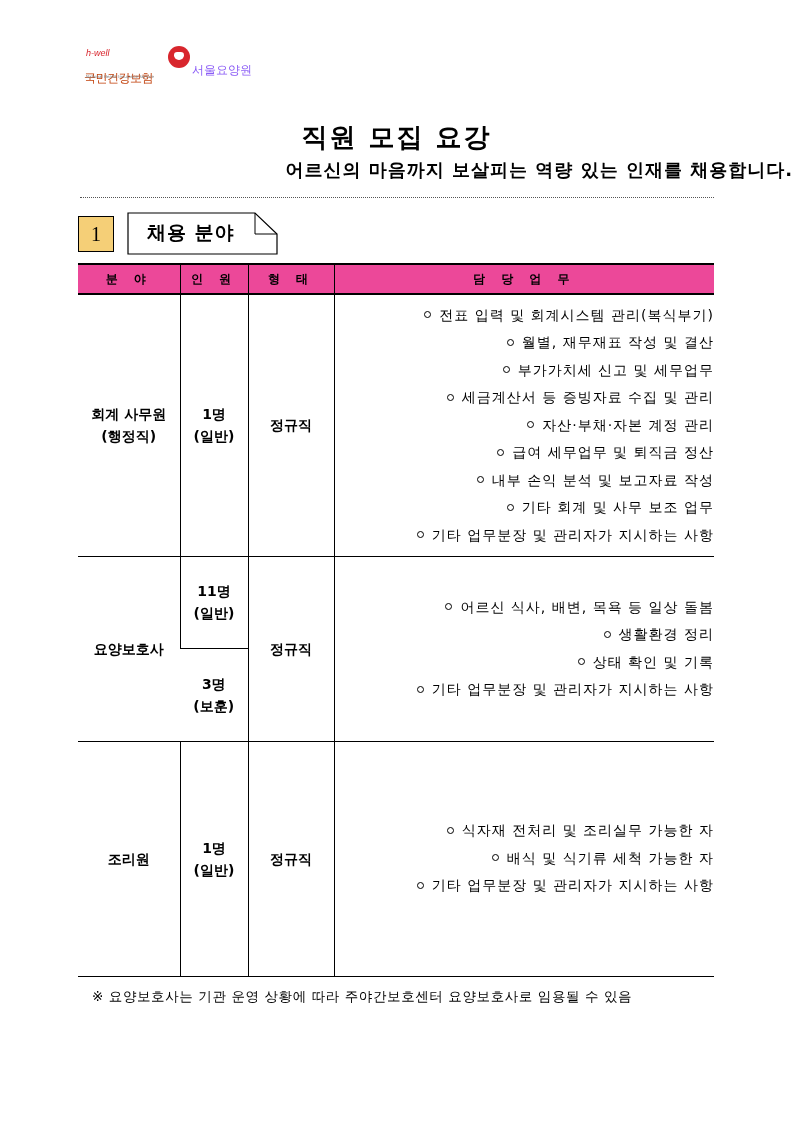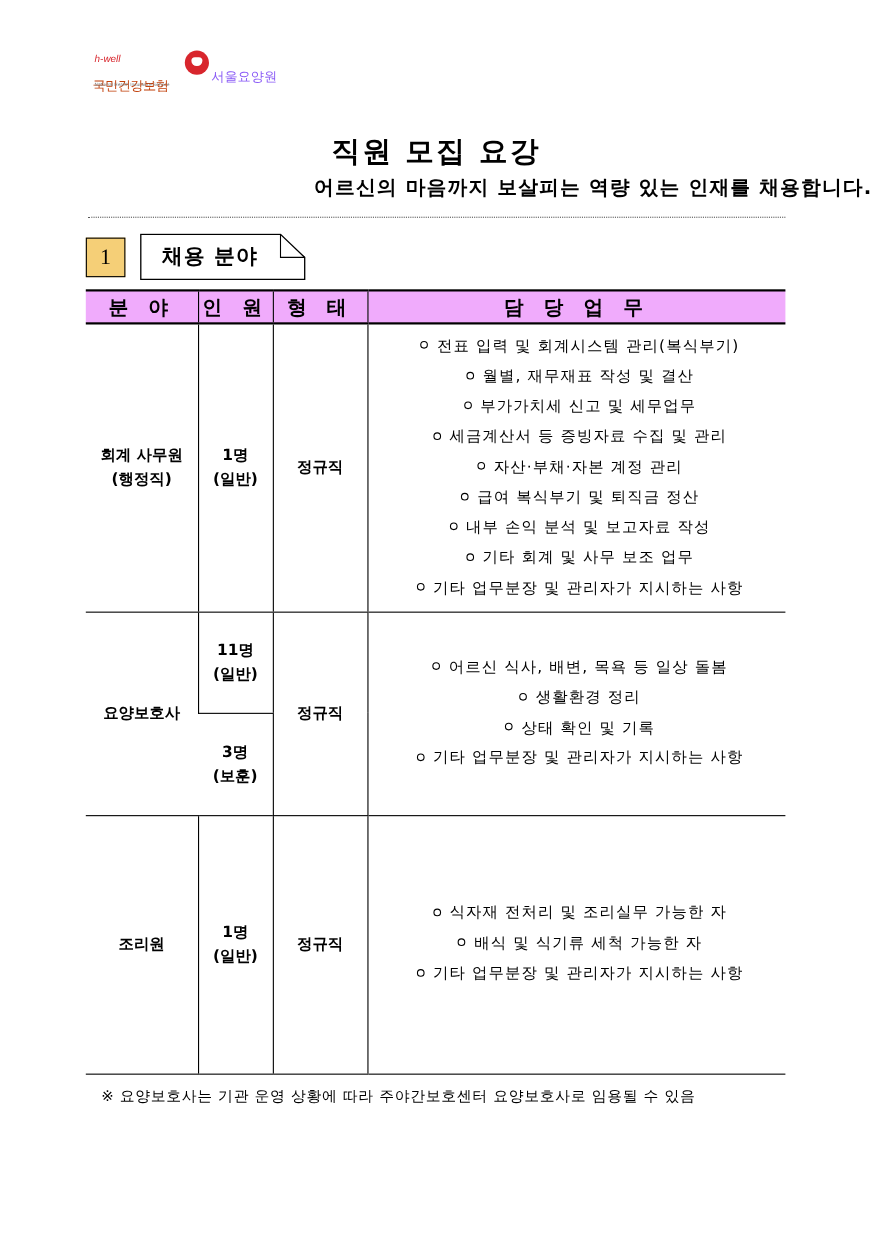--- a/index.html
+++ b/index.html
@@ -16,25 +16,25 @@
   .title { position: absolute; left: 0; right: 0; top: 120px; text-align: center; font-size: 26px; font-weight: bold; letter-spacing: 2px; }
   .subtitle { position: absolute; left: 0; right: 0; top: 158px; text-align: right; font-size: 18px; font-weight: bold; letter-spacing: 1px; }
   .dotted-rule { position: absolute; left: 80px; width: 634px; top: 197px; border-top: 1px dotted #555; }
 
   .section-num { position: absolute; left: 78px; top: 216px; width: 36px; height: 36px; background: #f5cf77; border: 1px solid #000; box-sizing: border-box; font-family: "Liberation Serif", serif; font-size: 20px; line-height: 34px; text-align: center; }
   .section-title-box { position: absolute; left: 127px; top: 212px; width: 150px; height: 42px; }
   .section-title-box svg { position: absolute; left: 0; top: 0; }
   .section-title-box .txt { position: absolute; left: 20px; top: 8px; font-size: 19px; font-weight: bold; letter-spacing: 1px; }
 
   table.jobs { position: absolute; left: 78px; top: 263px; width: 636px; border-collapse: collapse; table-layout: fixed; }
-  table.jobs th { background: #f0abfc; height: 28px; font-size: 18px; font-weight: bold; letter-spacing: 6px; border-top: 2px solid #000; border-bottom: 2px solid #000; border-left: 1px solid #000; padding: 0; }
+  table.jobs th { background: #ec4899; height: 28px; font-size: 12px; font-weight: bold; letter-spacing: 6px; border-top: 2px solid #000; border-bottom: 2px solid #000; border-left: 1px solid #000; padding: 0; }
   table.jobs th:first-child { border-left: none; }
   table.jobs td { border-left: 1px solid #000; border-bottom: 1px solid #000; padding: 0; text-align: center; vertical-align: middle; font-size: 14px; font-weight: bold; line-height: 22px; }
   table.jobs td:first-child { border-left: none; }
-  table.jobs td.duties { text-align: center; font-weight: normal; font-size: 14px; padding-left: 6px; letter-spacing: 1px; }
+  table.jobs td.duties { text-align: right; font-weight: normal; font-size: 14px; padding-left: 6px; letter-spacing: 1px; }
   table.jobs td.duties ul { list-style: none; margin: 0; padding: 0; }
   table.jobs td.duties li { line-height: 27.5px; white-space: nowrap; }
   table.jobs td.duties li::before { content: "ㅇ"; display: none; }
   .bullet { display: inline-block; width: 7px; height: 7px; border: 1.2px solid #000; border-radius: 50%; margin-right: 8px; vertical-align: middle; position: relative; top: -1px; box-sizing: border-box; }
   .last-row td { border-bottom: 1px solid #000; }
 
   .footnote { position: absolute; left: 92px; top: 956px; font-size: 13.5px; letter-spacing: 0.6px; white-space: nowrap; margin-top: 32px; }
 </style>
 </head>
 <body>
@@ -87,21 +87,21 @@
         <div>(일반)</div>
       </td>
       <td>정규직</td>
       <td class="duties">
         <ul>
           <li><span class="bullet"></span><span>전표 입력 및 회계시스템 관리(복식부기)</span></li>
           <li><span class="bullet"></span><span>월별, 재무재표 작성 및 결산</span></li>
           <li><span class="bullet"></span><span>부가가치세 신고 및 세무업무</span></li>
           <li><span class="bullet"></span><span>세금계산서 등 증빙자료 수집 및 관리</span></li>
           <li><span class="bullet"></span><span>자산·부채·자본 계정 관리</span></li>
-          <li><span class="bullet"></span><span>급여 복식부기 및 퇴직금 정산</span></li>
+          <li><span class="bullet"></span><span>급여 세무업무 및 퇴직금 정산</span></li>
           <li><span class="bullet"></span><span>내부 손익 분석 및 보고자료 작성</span></li>
           <li><span class="bullet"></span><span>기타 회계 및 사무 보조 업무</span></li>
           <li><span class="bullet"></span><span>기타 업무분장 및 관리자가 지시하는 사항</span></li>
         </ul>
       </td>
     </tr>
 
     <tr style="height:92px;">
       <td rowspan="2">
         <div>요양보호사</div>

